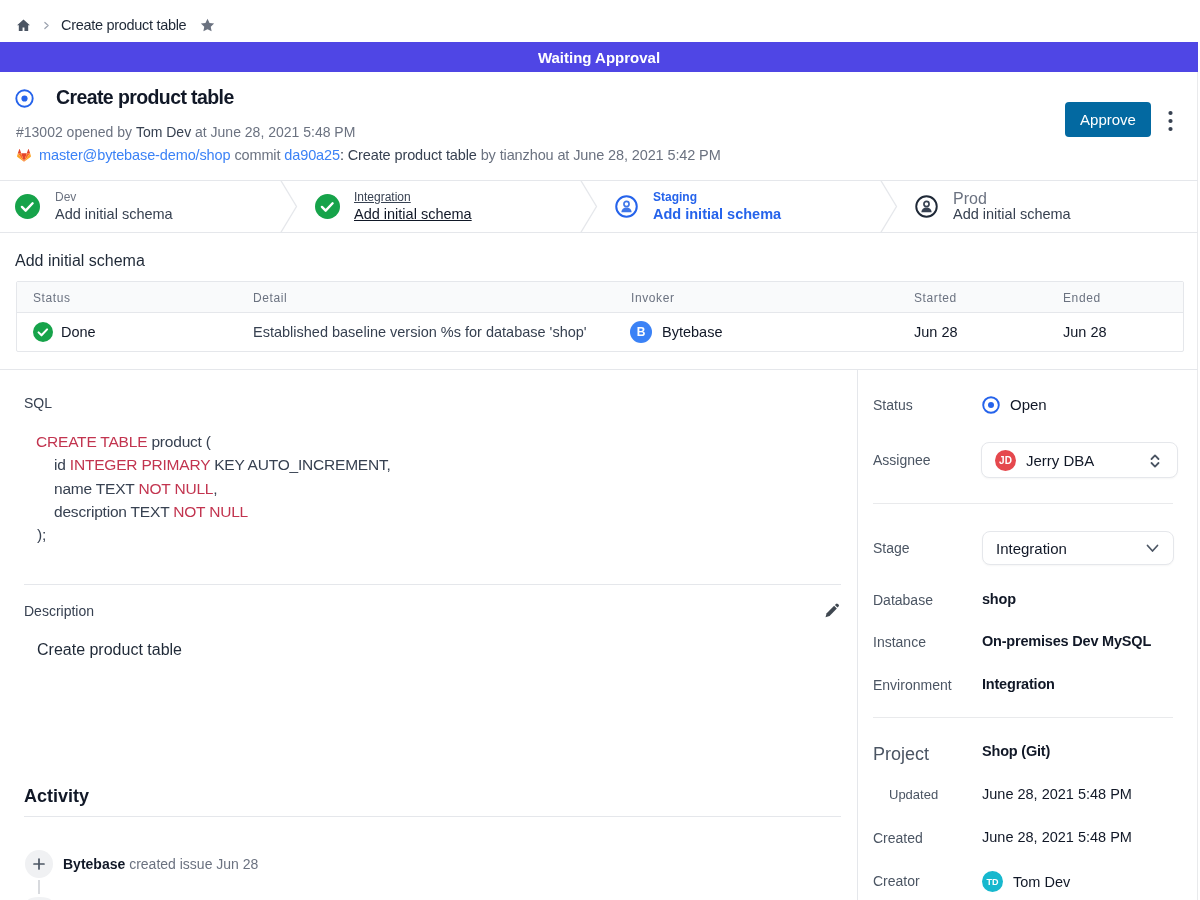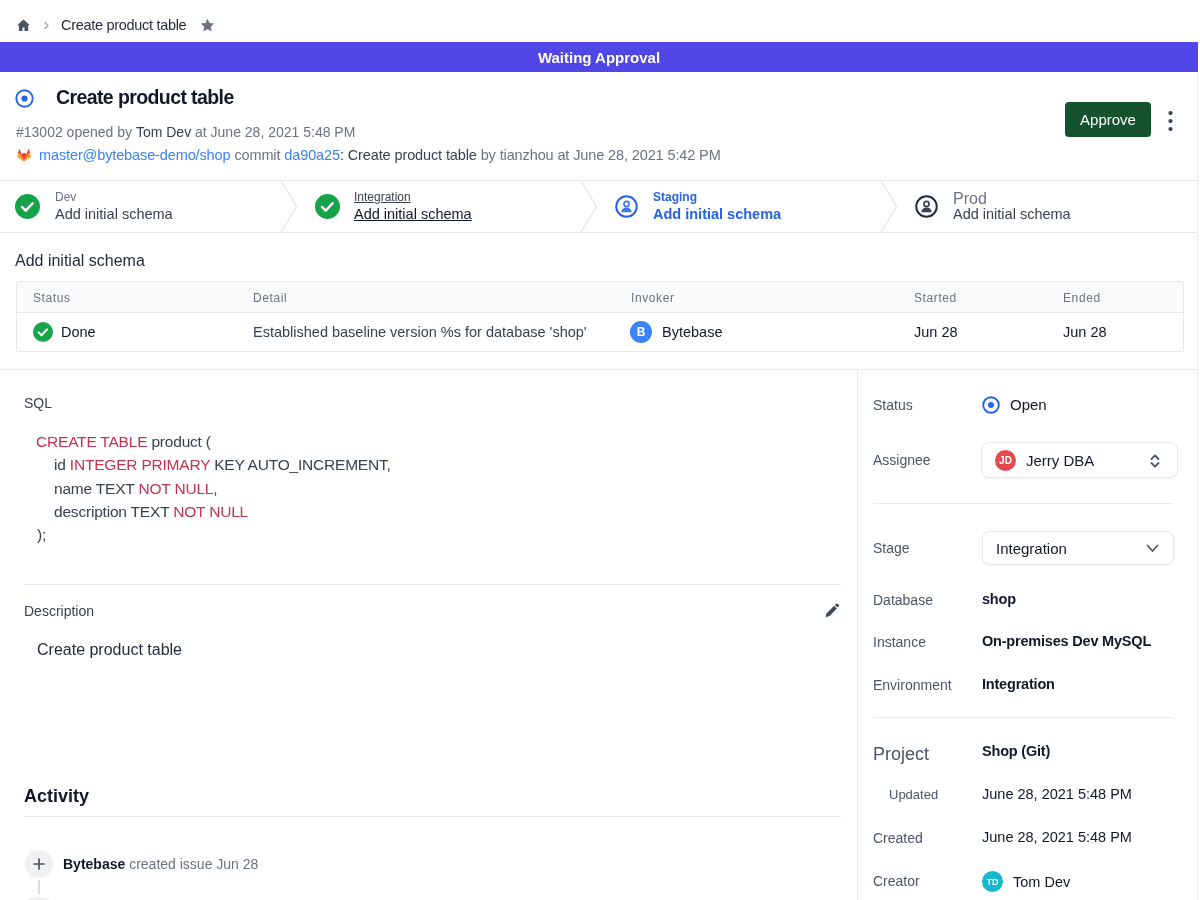--- a/index.html
+++ b/index.html
@@ -41,21 +41,21 @@
   <div class="abs row" style="left:16px; top:147px; height:16px;">
     <svg width="16" height="15" viewBox="0 0 380 380">
         <path fill="#e24329" d="M190 350L120 135h140z"></path>
         <path fill="#fc6d26" d="M190 350L35 135h85zM190 350l155-215h-85z"></path>
         <path fill="#fca326" d="M35 135L15 200c-3 10 0 21 9 27l166 123zM345 135l20 65c3 10 0 21-9 27L190 350z"></path>
         <path fill="#e24329" d="M35 135L70 30c2-6 11-6 13 0l37 105zM345 135L310 30c-2-6-11-6-13 0l-37 105z"></path>
       </svg>
     <span style="margin-left:7px; font-size:14.5px; color:#6b7280; letter-spacing:-0.12px;"><span style="color:#3b82f6;">master@bytebase-demo/shop</span> commit <span style="color:#3b82f6;">da90a25</span><span style="color:#374151;">:</span> <span style="color:#374151; font-weight:500;">Create product table</span> by tianzhou at June 28, 2021 5:42 PM</span>
   </div>
 
-  <div class="abs" style="left:1065px; top:102px; width:86px; height:35px; background:#14532d; border-radius:4px; color:#fff; font-size:15px; font-weight:500; display:flex; align-items:center; justify-content:center;">Approve</div>
+  <div class="abs" style="left:1065px; top:102px; width:86px; height:35px; background:#0369a1; border-radius:4px; color:#fff; font-size:15px; font-weight:500; display:flex; align-items:center; justify-content:center;">Approve</div>
   <svg class="abs" style="left:1166px; top:108px;" width="9" height="26" viewBox="0 0 9 26">
       <circle cx="4.5" cy="5" r="2.1" fill="#374151"></circle>
       <circle cx="4.5" cy="13" r="2.1" fill="#374151"></circle>
       <circle cx="4.5" cy="21" r="2.1" fill="#374151"></circle>
     </svg>
 
   <div class="abs" style="left:0; top:180px; width:1198px; height:53px; border-top:1px solid #e5e7eb; border-bottom:1px solid #e5e7eb;"></div>
   <svg class="abs" style="left:0; top:180px;" width="1198" height="53" viewBox="0 0 1198 53" fill="none" stroke="#e5e7eb" stroke-width="1.3">
       <path d="M280.5 0l16 26.5-16 26.5"></path>
       <path d="M580.5 0l16 26.5-16 26.5"></path>

